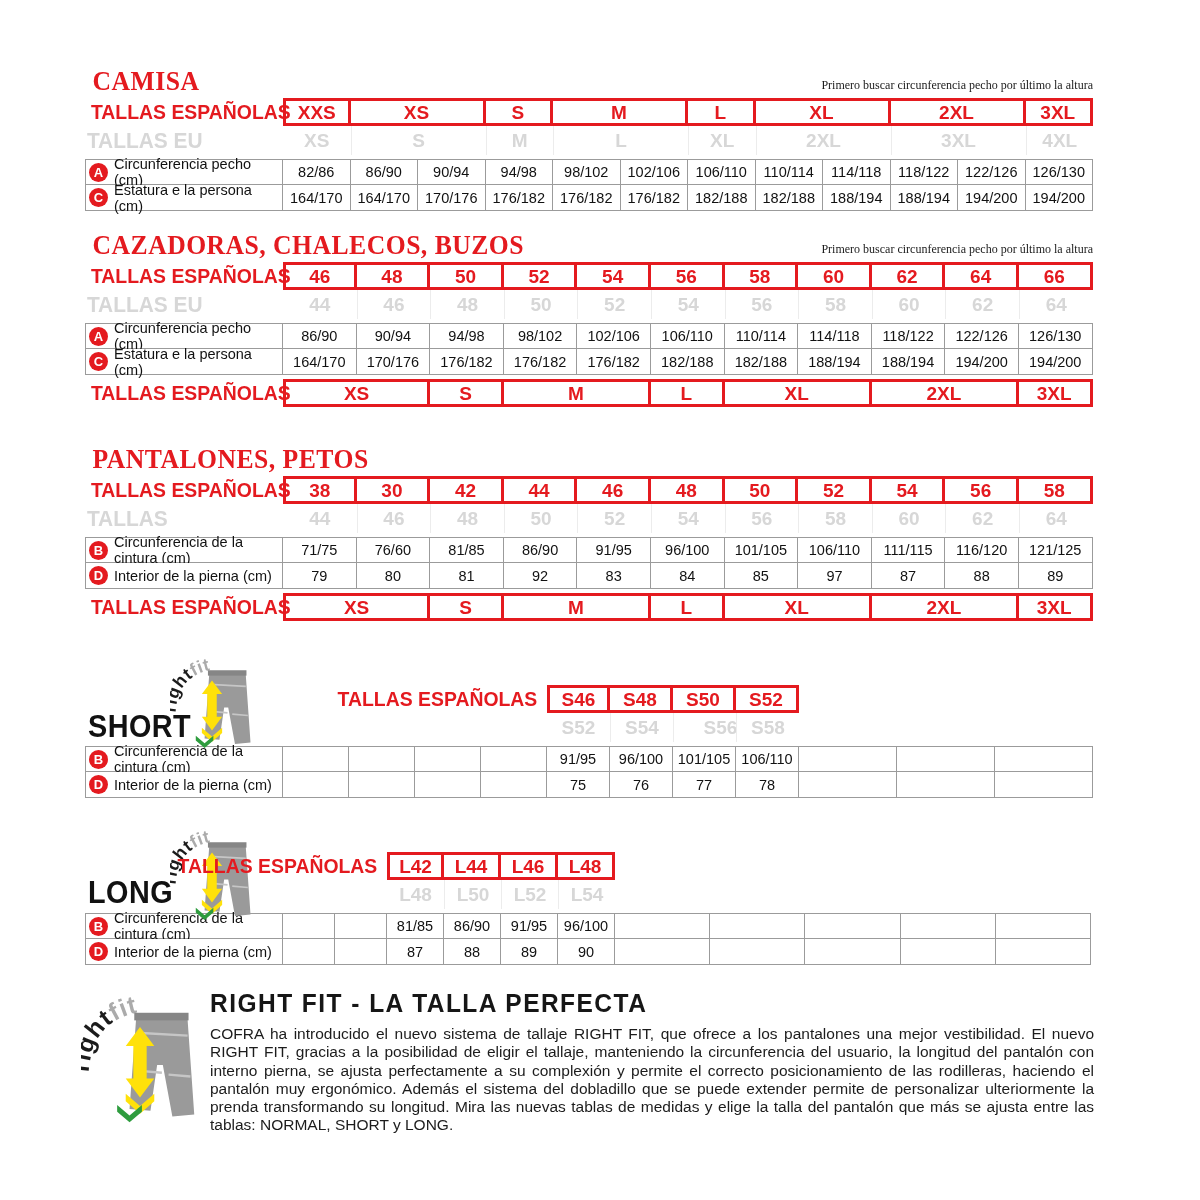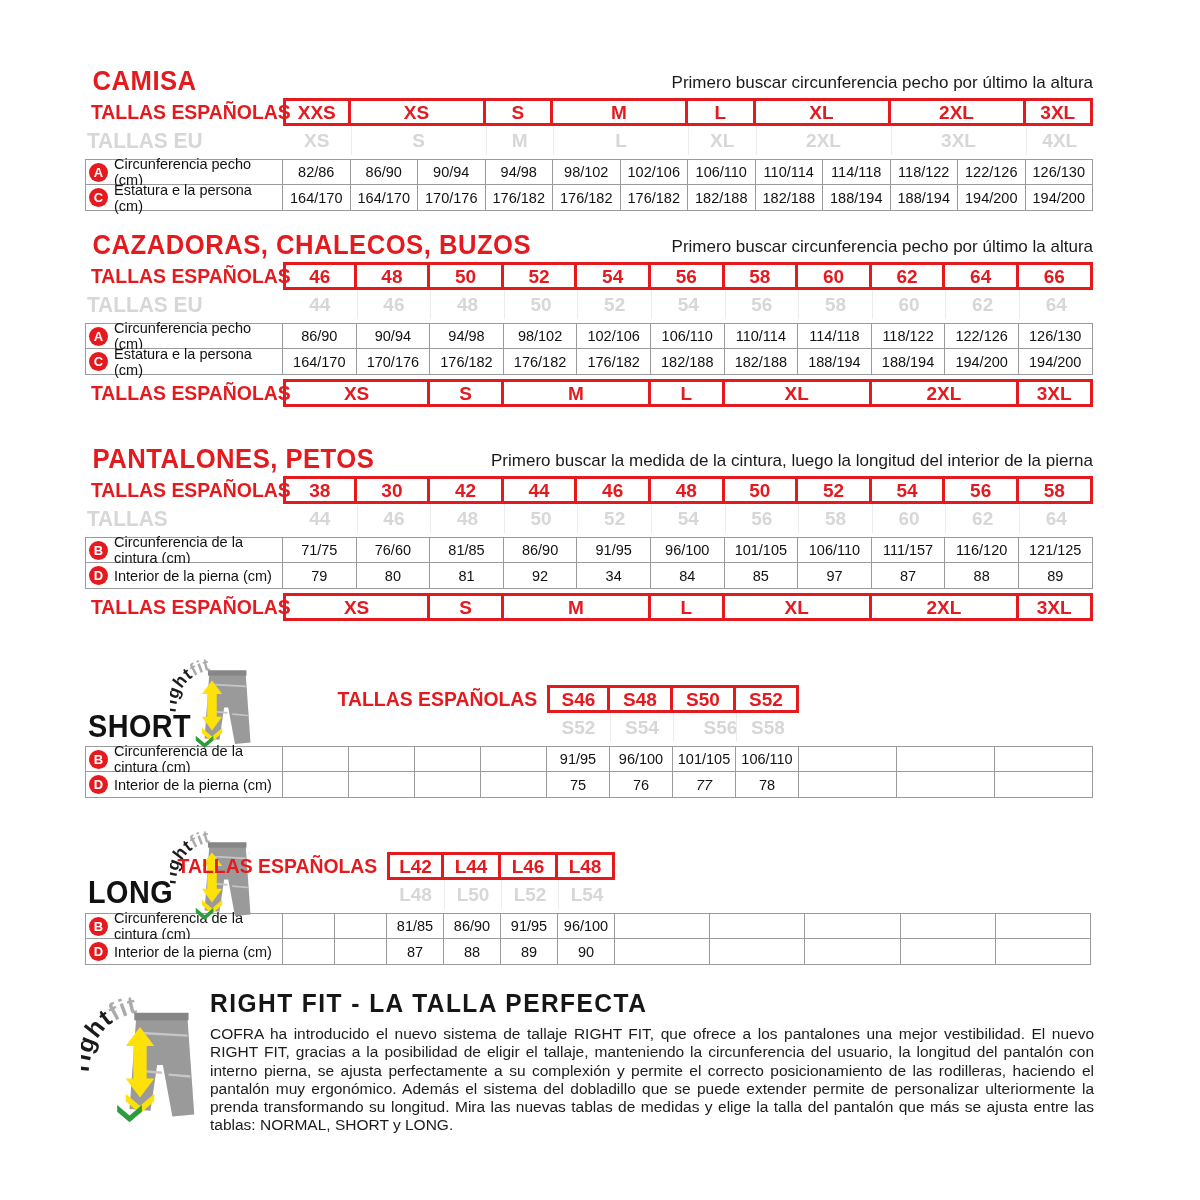--- a/index.html
+++ b/index.html
@@ -7,24 +7,24 @@
     font-family:"Liberation Sans", sans-serif; }
   .page { position:relative; width:1200px; height:1200px; background:#fff; overflow:hidden; }
   .sec { position:absolute; left:85px; width:1008px; }
   #sec-camisa { top:68px; }
   #sec-cazadoras { top:232px; }
   #sec-pantalones { top:446px; }
   #sec-short { top:648px; height:160px; }
   #sec-long { top:820px; height:160px; }
   #sec-rightfit { top:983px; height:200px; }
 
-  .sec-head { display:flex; justify-content:space-between; align-items:flex-end; margin-bottom:3px; }
+  .sec-head { display:flex; justify-content:space-between; align-items:flex-end; margin-bottom:3px;font-family:Liberation Serif, serif; }
   .sec-title { color:#e41a1f; font-size:27px; font-weight:bold; letter-spacing:.5px;
     transform:scaleX(.95); transform-origin:left bottom; padding-left:8px; white-space:nowrap; line-height:1; }
-  .note { font-size:17px; color:#1a1a1a; padding-bottom:2px; }
+  .note { font-size:12px; color:#1a1a1a; padding-bottom:2px; }
 
   .sizing-grid { display:grid; }
   .hdr-label { color:#e41a1f; font-weight:bold; font-size:20px; text-align:right;
     padding-right:10px; align-self:center; white-space:nowrap;
     transform:scaleX(.97); transform-origin:right center; }
   .red-box { border:3px solid #e41a1f; color:#e41a1f; font-weight:bold; font-size:19px;
     background:#fff; display:flex; align-items:center; justify-content:center; line-height:1; }
   .rb-join { margin-left:-3px; }
   .eu-label { color:#d7d7d7; font-weight:bold; font-size:22px; padding-left:2px; align-self:center;
     white-space:nowrap; transform:scaleX(.95); transform-origin:left center; }
@@ -185,21 +185,20 @@
         <div class="red-box rb-join" style="grid-area: 7 / 7 / auto / span 1;">L</div>
         <div class="red-box rb-join" style="grid-area: 7 / 8 / auto / span 2;">XL</div>
         <div class="red-box rb-join" style="grid-area: 7 / 10 / auto / span 2;">2XL</div>
         <div class="red-box rb-join" style="grid-area: 7 / 12 / auto / span 1;">3XL</div>
       </div>
   </div>
 
   <div class="sec" id="sec-pantalones">
     <div class="sec-head">
       <div class="sec-title">PANTALONES, PETOS</div>
-      <div class="note">Primero buscar la medida de la cintura, luego la longitud del interior de la pierna</div>
     </div>
     <div class="sizing-grid" id="grid-pantalones" style="grid-template-columns: 198px repeat(11, 73.6px); grid-template-rows: 28px 29px 4px 26px 26px 4px 28px;">
         <div class="hdr-label" style="grid-area: 1 / 1 / auto / 2;">TALLAS ESPAÑOLAS</div>
         <div class="red-box" style="grid-area: 1 / 2 / auto / span 1;">38</div>
         <div class="red-box rb-join" style="grid-area: 1 / 3 / auto / span 1;">30</div>
         <div class="red-box rb-join" style="grid-area: 1 / 4 / auto / span 1;">42</div>
         <div class="red-box rb-join" style="grid-area: 1 / 5 / auto / span 1;">44</div>
         <div class="red-box rb-join" style="grid-area: 1 / 6 / auto / span 1;">46</div>
         <div class="red-box rb-join" style="grid-area: 1 / 7 / auto / span 1;">48</div>
         <div class="red-box rb-join" style="grid-area: 1 / 8 / auto / span 1;">50</div>
@@ -224,32 +223,32 @@
           <span>Circunferencia de la cintura (cm)</span>
         </div>
         <div class="cell bt" style="grid-area: 4 / 2 / auto / span 1;">71/75</div>
         <div class="cell bt" style="grid-area: 4 / 3 / auto / span 1;">76/60</div>
         <div class="cell bt" style="grid-area: 4 / 4 / auto / span 1;">81/85</div>
         <div class="cell bt" style="grid-area: 4 / 5 / auto / span 1;">86/90</div>
         <div class="cell bt" style="grid-area: 4 / 6 / auto / span 1;">91/95</div>
         <div class="cell bt" style="grid-area: 4 / 7 / auto / span 1;">96/100</div>
         <div class="cell bt" style="grid-area: 4 / 8 / auto / span 1;">101/105</div>
         <div class="cell bt" style="grid-area: 4 / 9 / auto / span 1;">106/110</div>
-        <div class="cell bt" style="grid-area: 4 / 10 / auto / span 1;">111/157</div>
+        <div class="cell bt" style="grid-area: 4 / 10 / auto / span 1;">111/115</div>
         <div class="cell bt" style="grid-area: 4 / 11 / auto / span 1;">116/120</div>
         <div class="cell bt" style="grid-area: 4 / 12 / auto / span 1;">121/125</div>
         <div class="cell row-label bl" style="grid-area: 5 / 1 / auto / 2;">
           <span class="badge">D</span>
           <span>Interior de la pierna (cm)</span>
         </div>
         <div class="cell" style="grid-area: 5 / 2 / auto / span 1;">79</div>
         <div class="cell" style="grid-area: 5 / 3 / auto / span 1;">80</div>
         <div class="cell" style="grid-area: 5 / 4 / auto / span 1;">81</div>
         <div class="cell" style="grid-area: 5 / 5 / auto / span 1;">92</div>
-        <div class="cell" style="grid-area: 5 / 6 / auto / span 1;">34</div>
+        <div class="cell" style="grid-area: 5 / 6 / auto / span 1;">83</div>
         <div class="cell" style="grid-area: 5 / 7 / auto / span 1;">84</div>
         <div class="cell" style="grid-area: 5 / 8 / auto / span 1;">85</div>
         <div class="cell" style="grid-area: 5 / 9 / auto / span 1;">97</div>
         <div class="cell" style="grid-area: 5 / 10 / auto / span 1;">87</div>
         <div class="cell" style="grid-area: 5 / 11 / auto / span 1;">88</div>
         <div class="cell" style="grid-area: 5 / 12 / auto / span 1;">89</div>
         <div class="hdr-label" style="grid-area: 7 / 1 / auto / 2;">TALLAS ESPAÑOLAS</div>
         <div class="red-box" style="grid-area: 7 / 2 / auto / span 2;">XS</div>
         <div class="red-box rb-join" style="grid-area: 7 / 4 / auto / span 1;">S</div>
         <div class="red-box rb-join" style="grid-area: 7 / 5 / auto / span 2;">M</div>
@@ -304,21 +303,21 @@
         <div class="cell row-label bl" style="grid-area: 5 / 1 / auto / 2;">
           <span class="badge">D</span>
           <span>Interior de la pierna (cm)</span>
         </div>
         <div class="cell" style="grid-area: 5 / 2 / auto / span 1;"></div>
         <div class="cell" style="grid-area: 5 / 3 / auto / span 1;"></div>
         <div class="cell" style="grid-area: 5 / 4 / auto / span 1;"></div>
         <div class="cell" style="grid-area: 5 / 5 / auto / span 1;"></div>
         <div class="cell" style="grid-area: 5 / 6 / auto / span 1;">75</div>
         <div class="cell" style="grid-area: 5 / 7 / auto / span 1;">76</div>
-        <div class="cell" style="grid-area: 5 / 8 / auto / span 1; font-style: italic;">77</div>
+        <div class="cell" style="grid-area: 5 / 8 / auto / span 1;">77</div>
         <div class="cell" style="grid-area: 5 / 9 / auto / span 1;">78</div>
         <div class="cell" style="grid-area: 5 / 10 / auto / span 1;"></div>
         <div class="cell" style="grid-area: 5 / 11 / auto / span 1;"></div>
         <div class="cell" style="grid-area: 5 / 12 / auto / span 1;"></div>
       </div>
   </div>
 
   <div class="sec" id="sec-long">
     <div class="logo logo-sm" id="logo-long"><svg width="100%" height="100%" viewBox="0 0 124 148">
           <defs>

